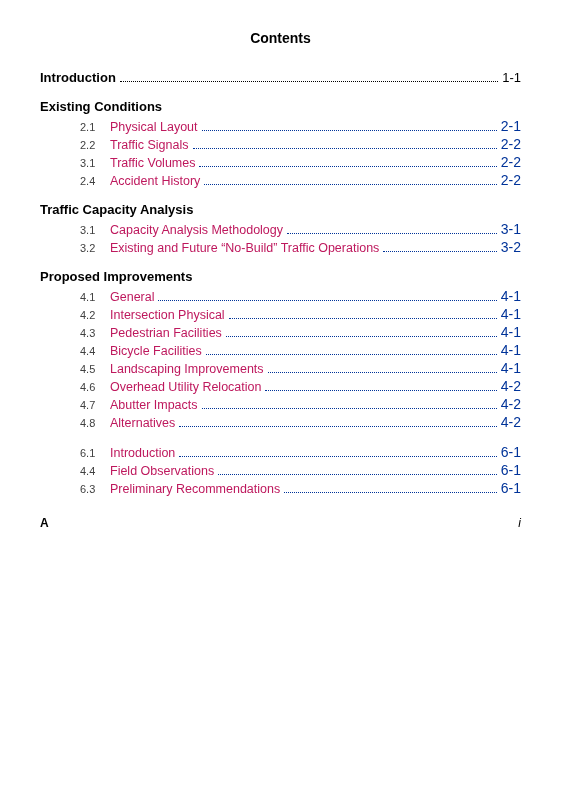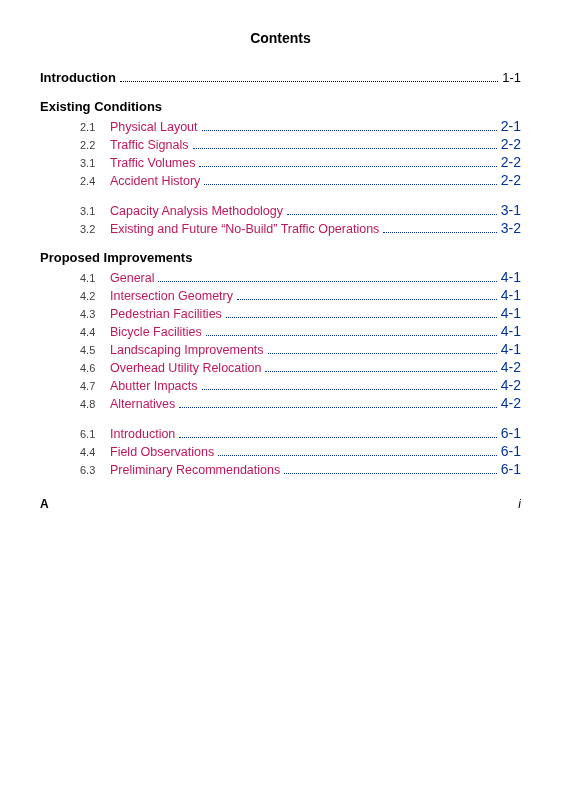--- a/index.html
+++ b/index.html
@@ -149,20 +149,21 @@
           <span class="entry-page">2-2</span>
         </div>
         <div class="toc-entry">
           <span class="entry-number">2.4</span>
           <span class="entry-title">Accident History</span>
           <span class="entry-dots"></span>
           <span class="entry-page">2-2</span>
         </div>
       </div>
       <div class="toc-section">
+        <div class="section-heading">Traffic Capacity Analysis</div>
         <div class="toc-entry">
           <span class="entry-number">3.1</span>
           <span class="entry-title">Capacity Analysis Methodology</span>
           <span class="entry-dots"></span>
           <span class="entry-page">3-1</span>
         </div>
         <div class="toc-entry">
           <span class="entry-number">3.2</span>
           <span class="entry-title">Existing and Future “No-Build” Traffic Operations</span>
           <span class="entry-dots"></span>
@@ -172,21 +173,21 @@
       <div class="toc-section">
         <div class="section-heading">Proposed Improvements</div>
         <div class="toc-entry">
           <span class="entry-number">4.1</span>
           <span class="entry-title">General</span>
           <span class="entry-dots"></span>
           <span class="entry-page">4-1</span>
         </div>
         <div class="toc-entry">
           <span class="entry-number">4.2</span>
-          <span class="entry-title">Intersection Geometry</span>
+          <span class="entry-title">Intersection Physical</span>
           <span class="entry-dots"></span>
           <span class="entry-page">4-1</span>
         </div>
         <div class="toc-entry">
           <span class="entry-number">4.3</span>
           <span class="entry-title">Pedestrian Facilities</span>
           <span class="entry-dots"></span>
           <span class="entry-page">4-1</span>
         </div>
         <div class="toc-entry">

